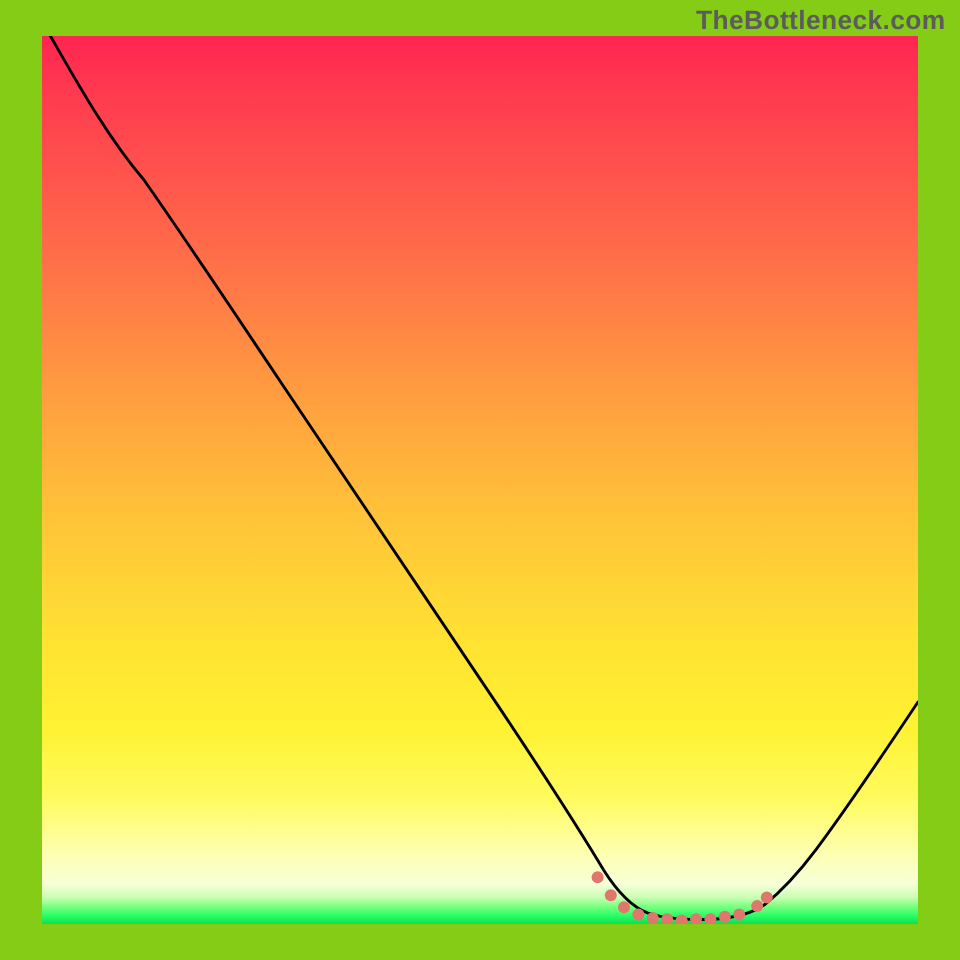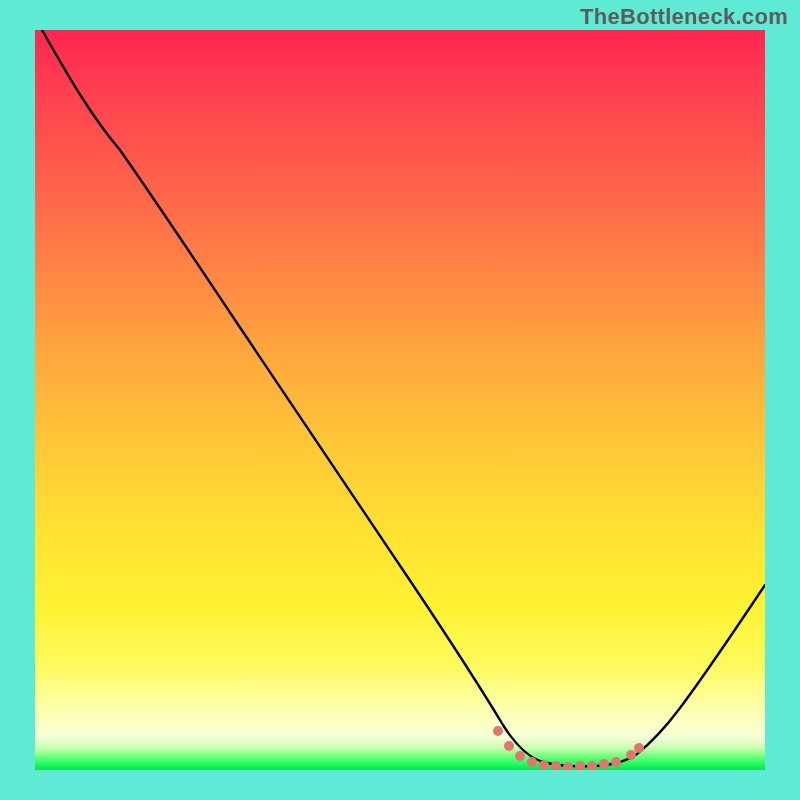--- a/index.html
+++ b/index.html
@@ -8,21 +8,21 @@
     width: 800px;
     height: 800px;
     background: #000;
     overflow: hidden;
     font-family: Arial, Helvetica, sans-serif;
   }
   .frame {
     position: relative;
     width: 800px;
     height: 800px;
-    background: #5eead4;
+    background: #84cc16;
   }
   .watermark {
     position: absolute;
     top: 4px;
     right: 12px;
     color: #5c5c5c;
     font-size: 22px;
     font-weight: 600;
     letter-spacing: 0.3px;
     z-index: 10;

